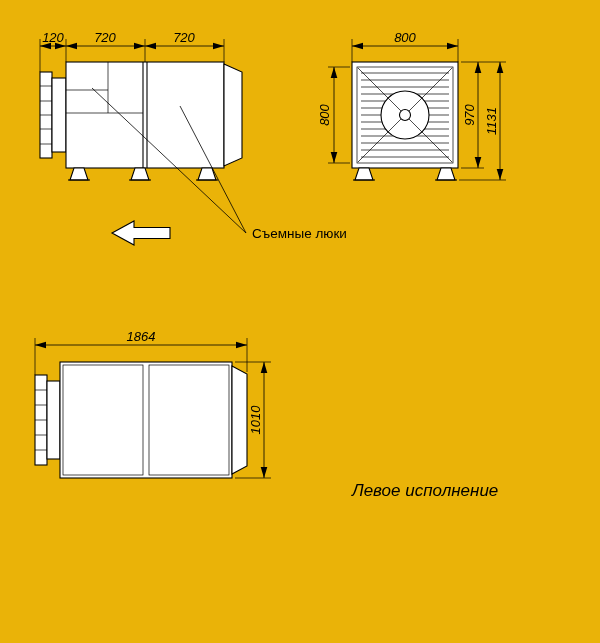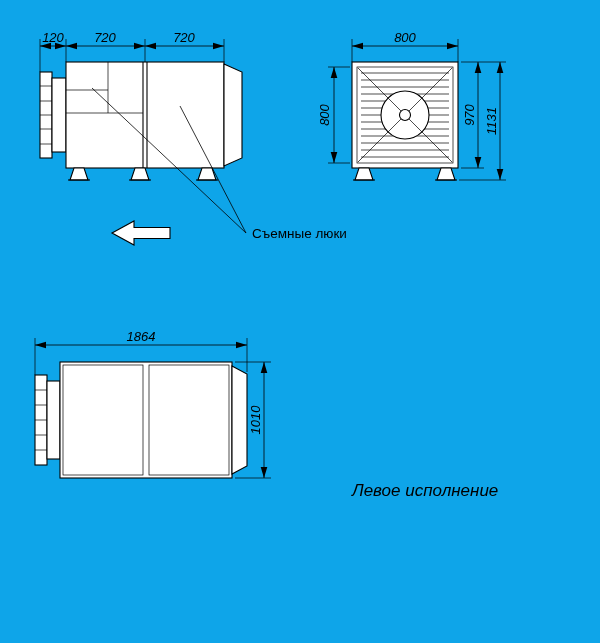--- a/index.html
+++ b/index.html
@@ -1,16 +1,16 @@
 <!DOCTYPE html>
 <html><head>
 <meta charset="utf-8">
 <style>
   html, body { margin: 0; padding: 0; background: #ffffff; }
-  .stage { width: 600px; height: 643px; position: relative; background: #0ea5e9; overflow: hidden; }
+  .stage { width: 600px; height: 643px; position: relative; background: #eab308; overflow: hidden; }
   svg { display: block; }
   text { font-family: "Liberation Sans", sans-serif; fill: #000; }
   .dim  { font-style: italic; font-size: 13px; }
   .lbl  { font-size: 13.5px; }
   .cap  { font-style: italic; font-size: 17px; }
   .obj    { stroke: #000; stroke-width: 1.1; fill: none; }
   .objf   { stroke: #000; stroke-width: 1.1; fill: #ffffff; }
   .thin   { stroke: #000; stroke-width: 0.7; fill: none; }
   .dimline{ stroke: #000; stroke-width: 0.8; fill: none; }
   .leader { stroke: #000; stroke-width: 0.8; fill: none; }

